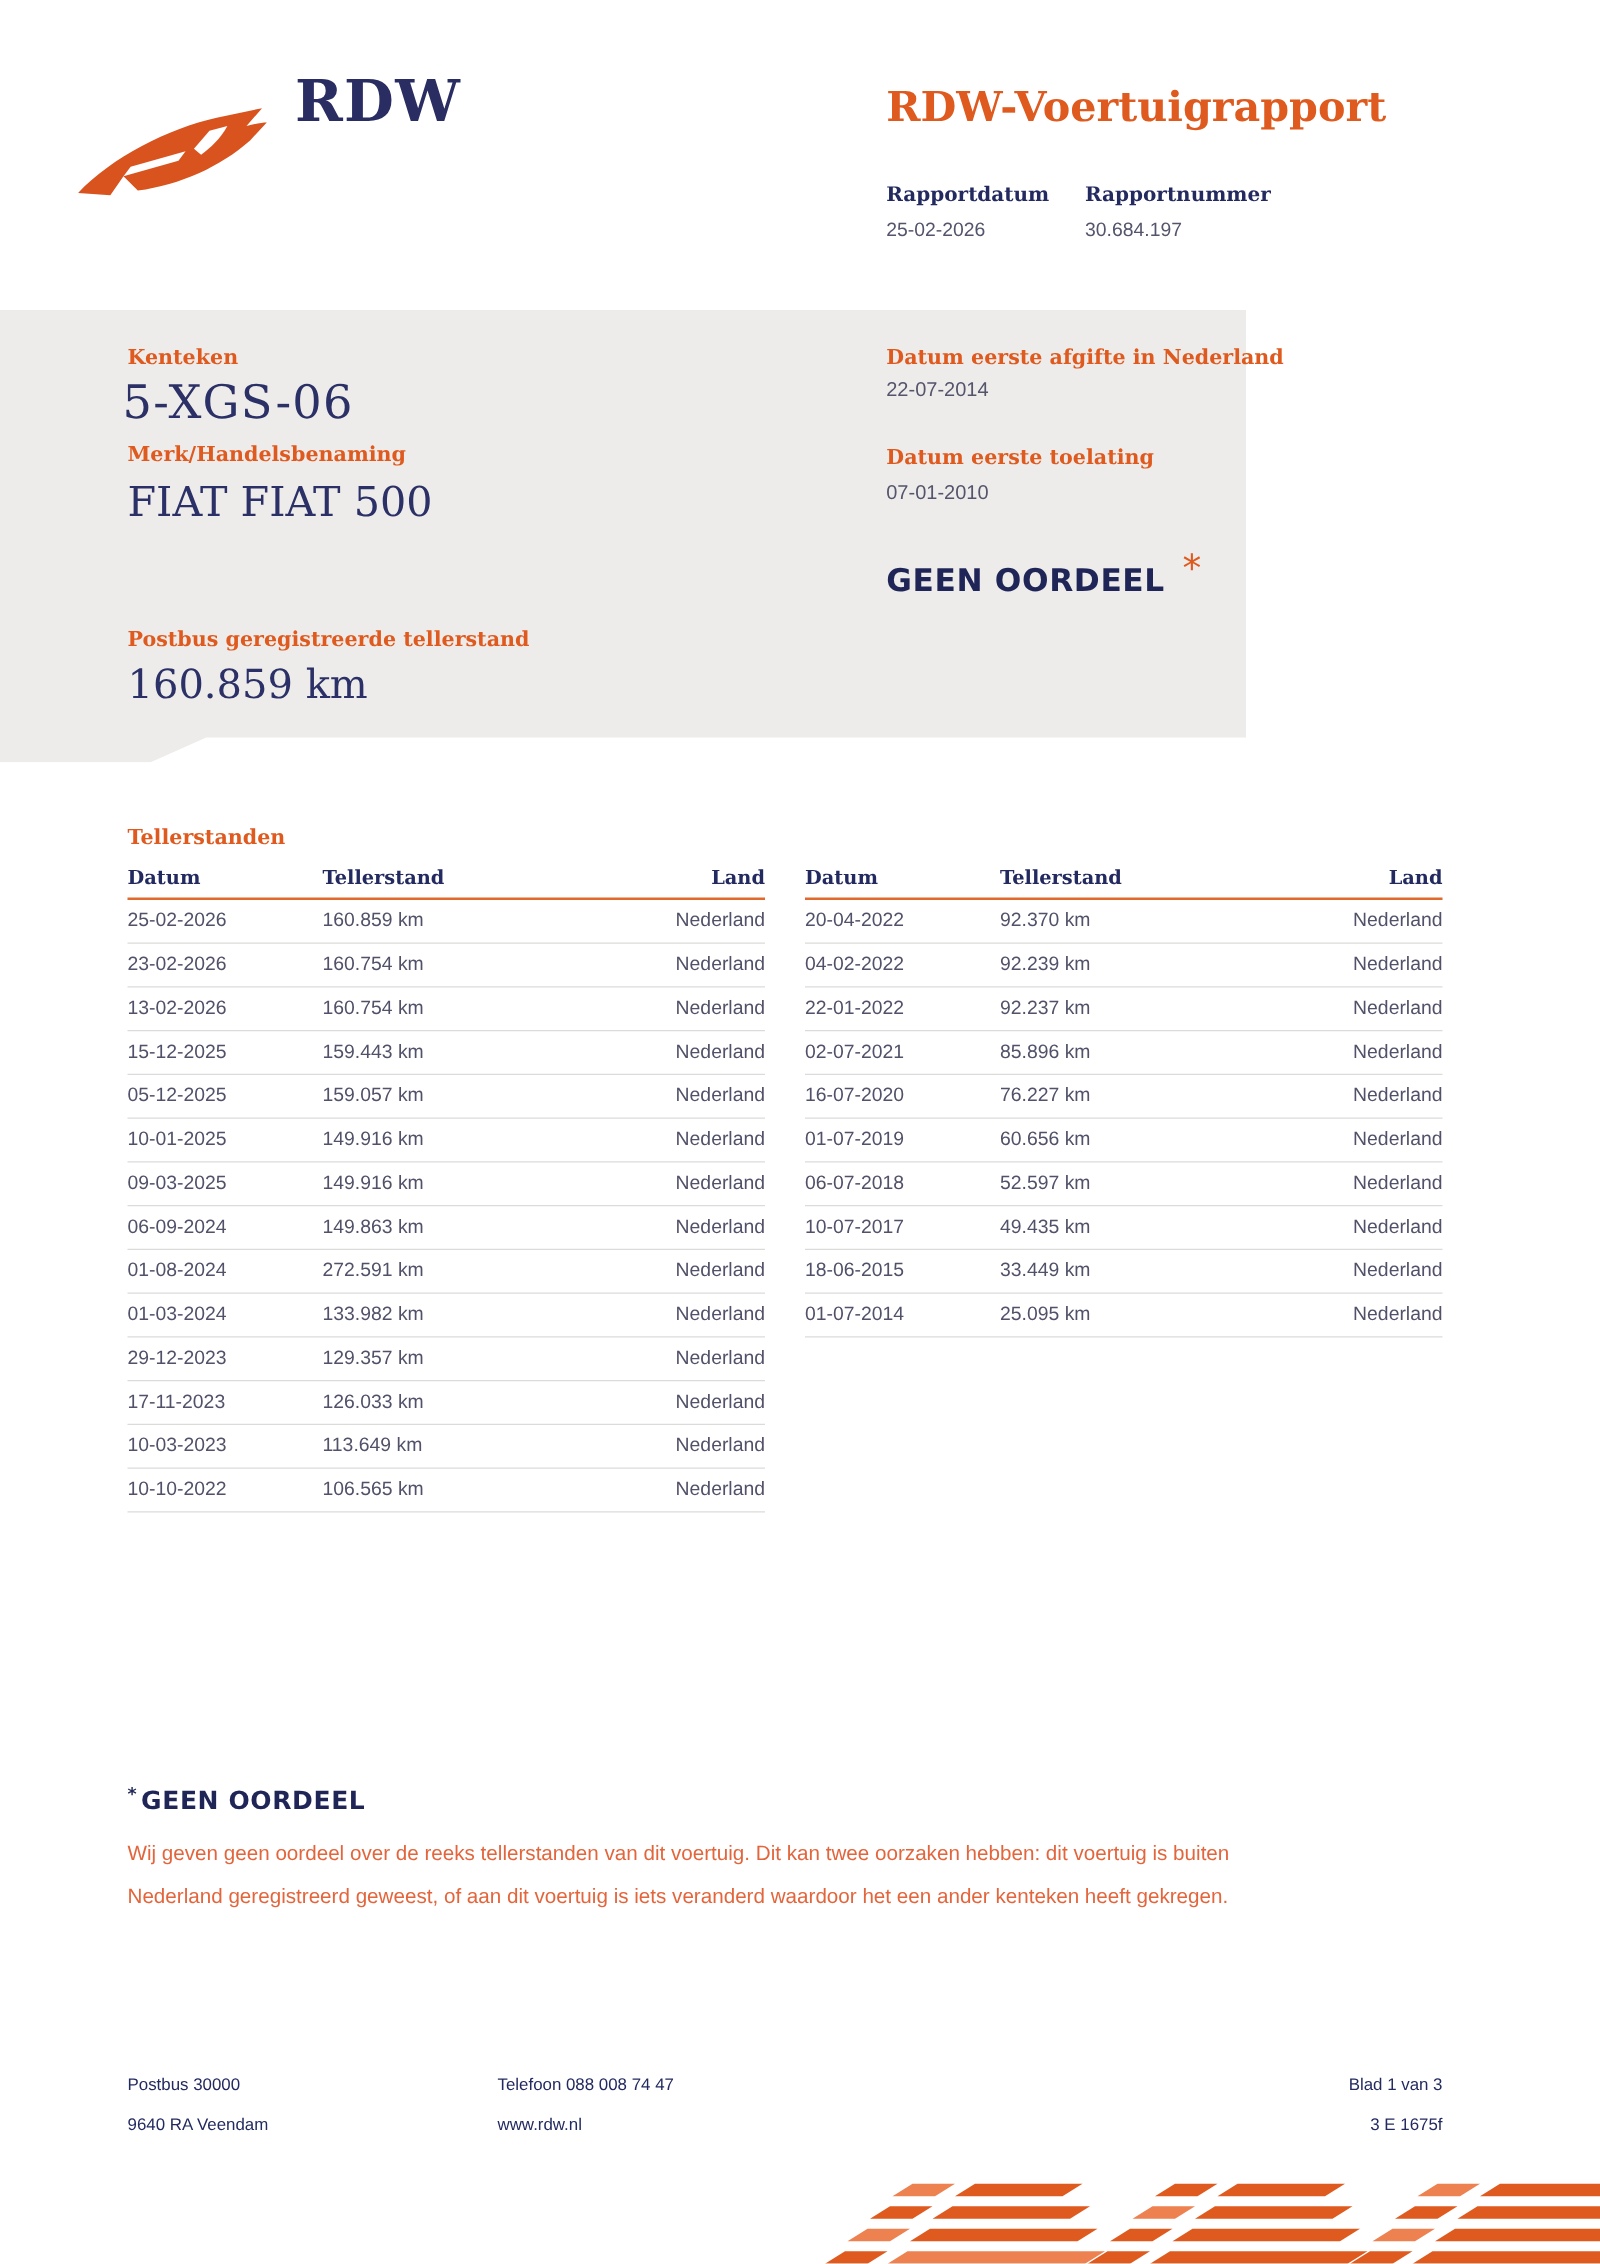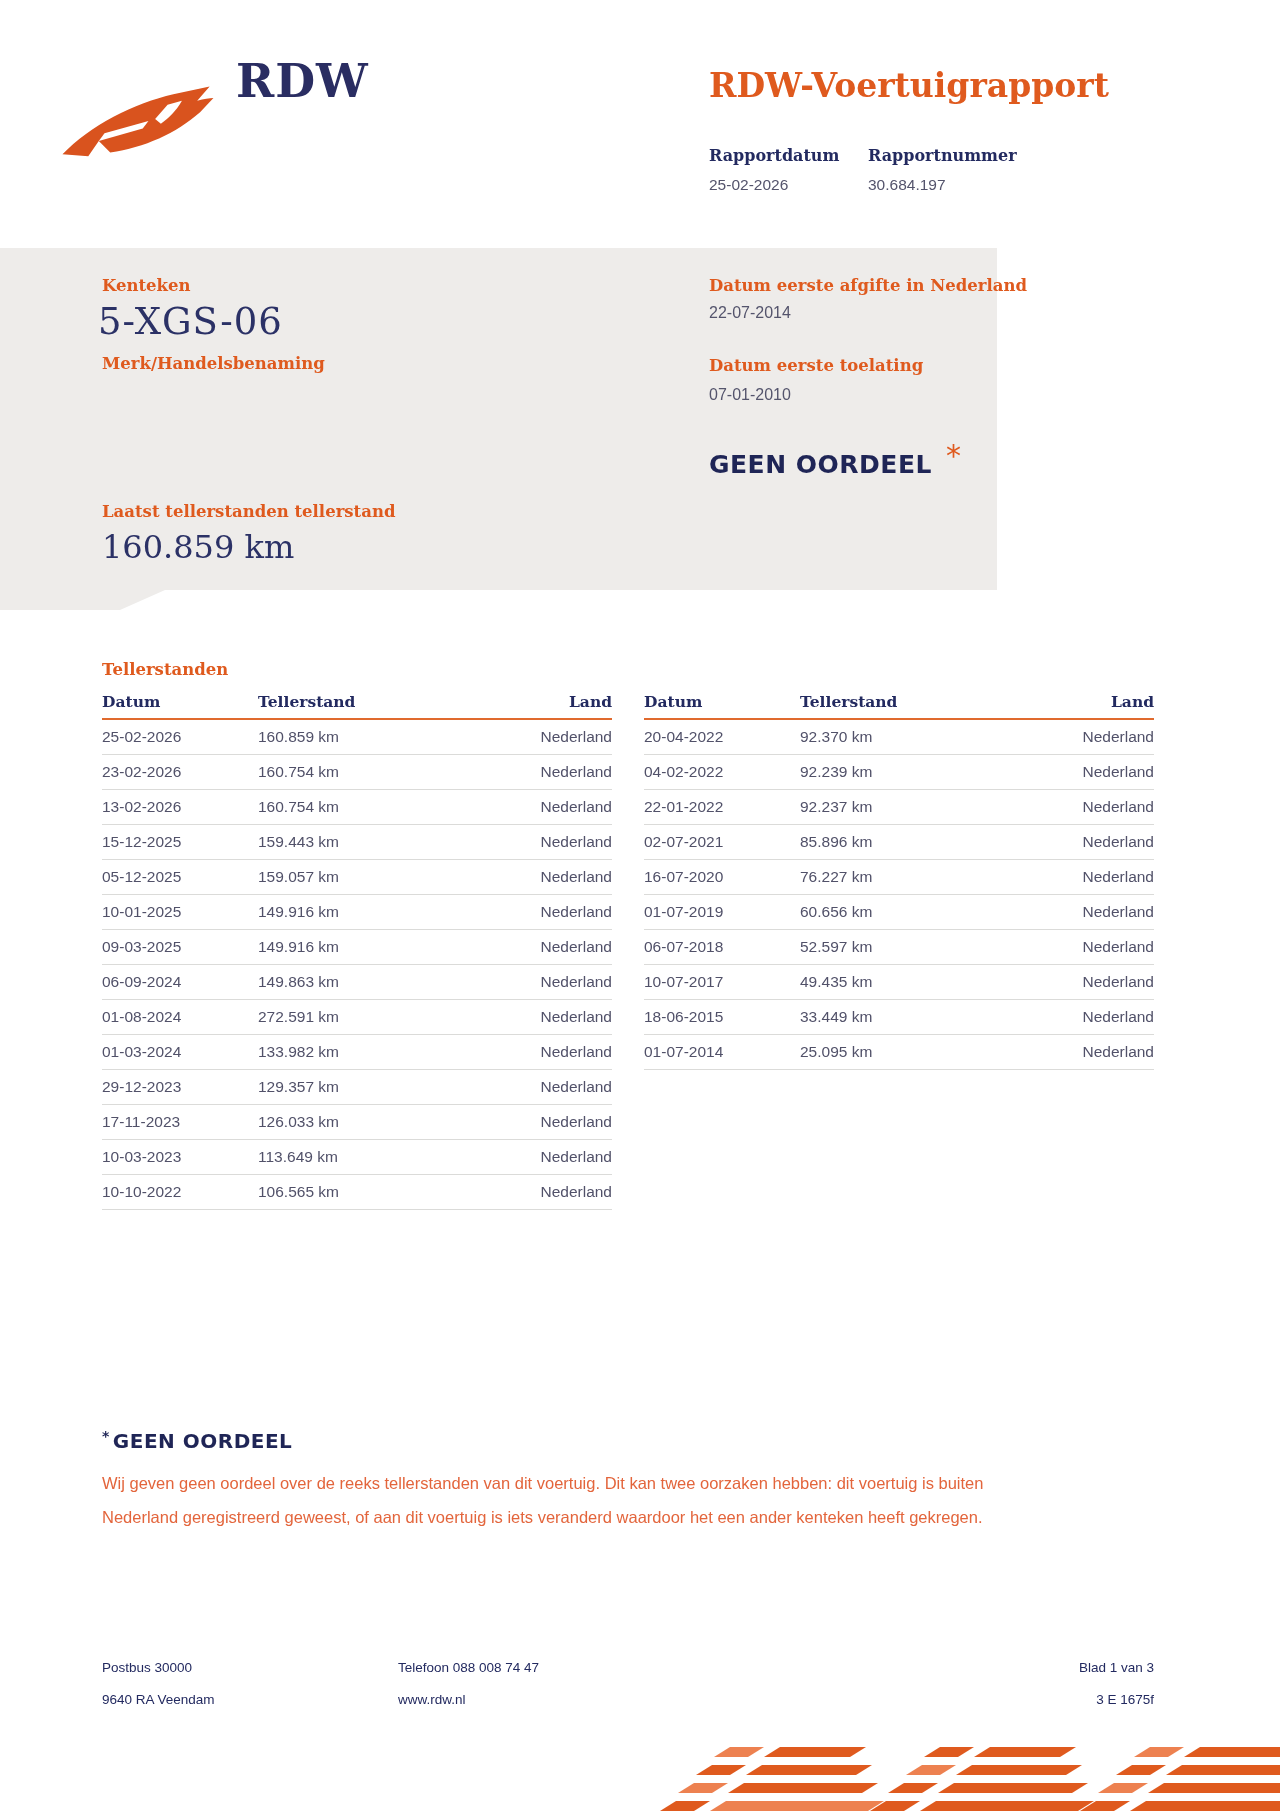--- a/index.html
+++ b/index.html
@@ -148,22 +148,23 @@
   <div class="meta-label pos-rapportnummer">Rapportnummer</div>
   <div class="meta-value pos-rapportdatum">25-02-2026</div>
   <div class="meta-value pos-rapportnummer">30.684.197</div>
 
   <div class="graybox"></div>
 
   <div class="lbl-orange" style="left:102px;top:276px;">Kenteken</div>
   <div class="val-serif" style="left:98px;top:300px;font-size:37px;letter-spacing:1px;">5-XGS-06</div>
 
   <div class="lbl-orange" style="left:102px;top:354px;">Merk/Handelsbenaming</div>
-
-  <div class="lbl-orange" style="left:102px;top:502px;">Laatst tellerstanden tellerstand</div>
+  <div class="val-serif" style="left:102px;top:382px;font-size:33px;">FIAT FIAT 500</div>
+
+  <div class="lbl-orange" style="left:102px;top:502px;">Postbus geregistreerde tellerstand</div>
   <div class="val-serif" style="left:102px;top:528px;font-size:32px;">160.859 km</div>
 
   <div class="lbl-orange" style="left:709px;top:276px;">Datum eerste afgifte in Nederland</div>
   <div class="val-sans" style="left:709px;top:304px;">22-07-2014</div>
 
   <div class="lbl-orange" style="left:709px;top:356px;">Datum eerste toelating</div>
   <div class="val-sans" style="left:709px;top:386px;text-align:center;">07-01-2010</div>
 
   <div class="oordeel">GEEN OORDEEL</div>
   <div class="oordeel-star">*</div>

